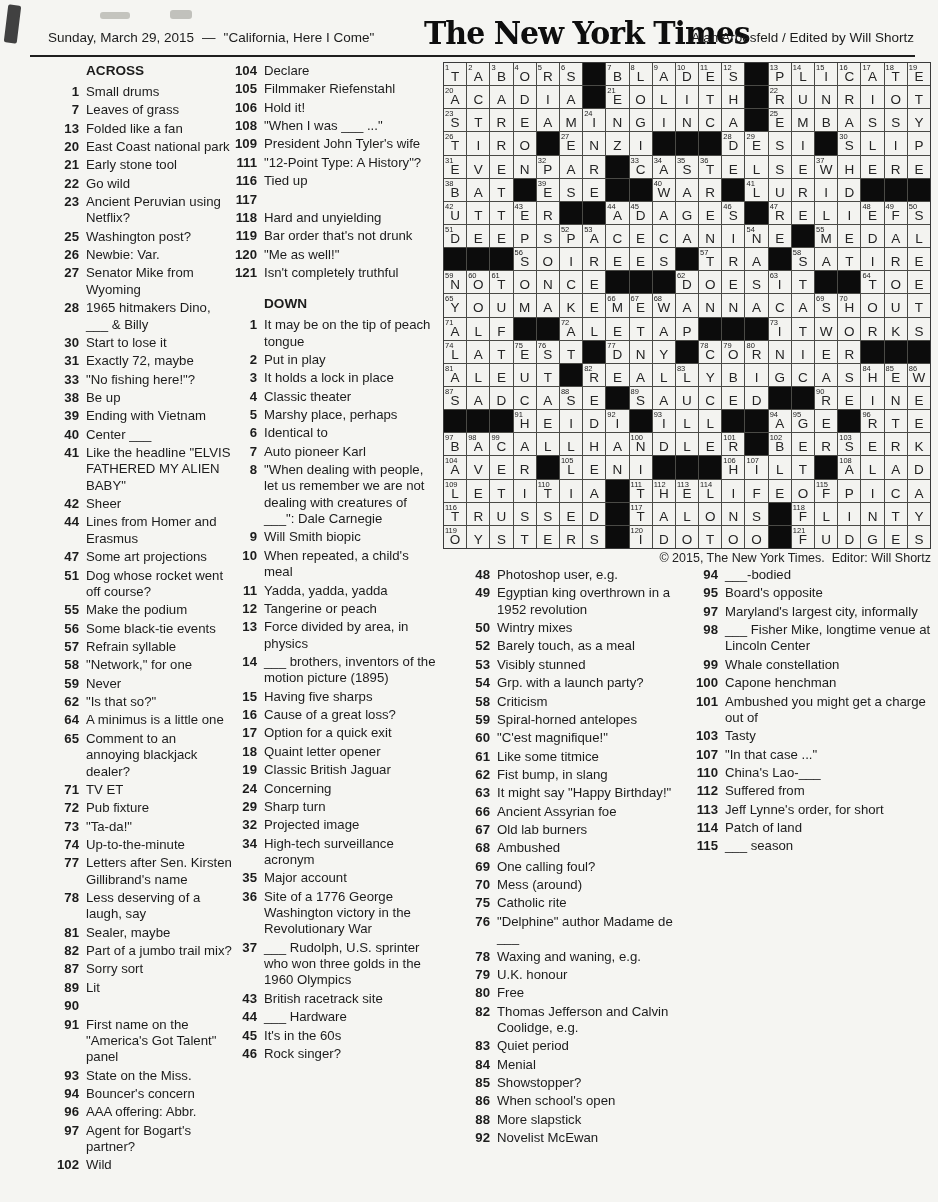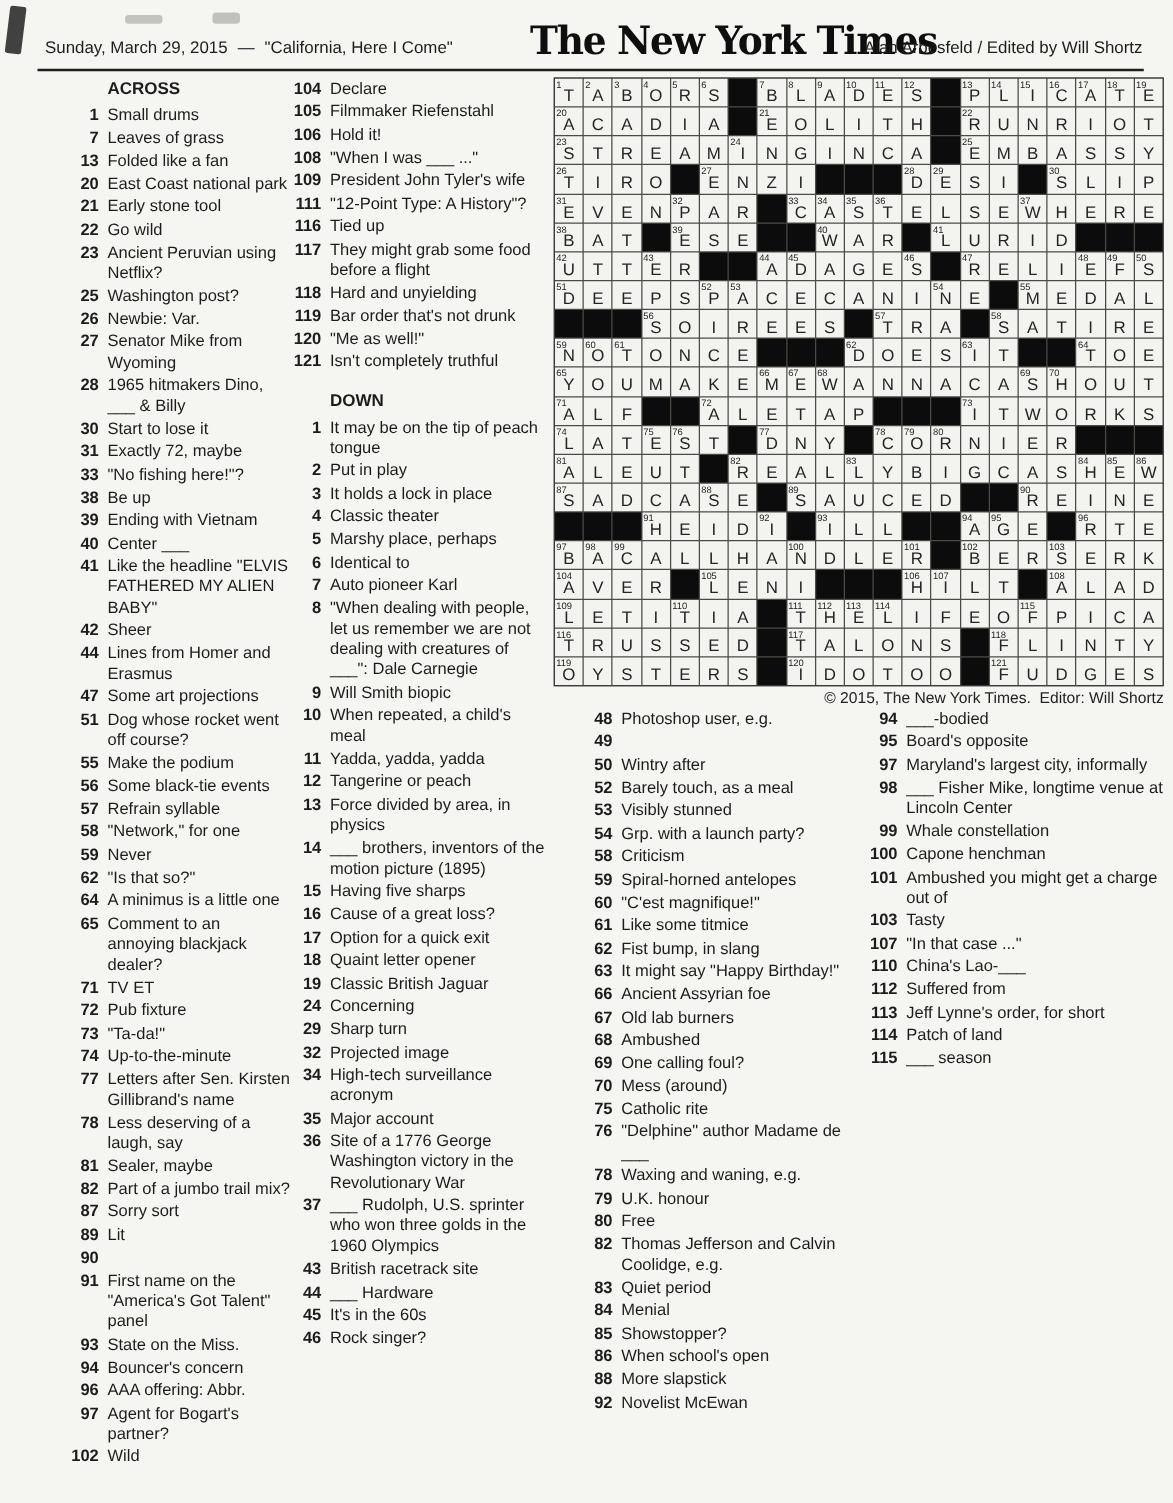--- a/index.html
+++ b/index.html
@@ -2,21 +2,21 @@
 <html><head>
 <meta charset="utf-8">
 <style>
   html,body{margin:0;padding:0;}
   body{
     width:938px;height:1202px;position:relative;overflow:hidden;
     background:#f5f5f2;color:#1c1c1c;
     font-family:"Liberation Sans","DejaVu Sans",sans-serif;
   }
   
-  .hdr-left{position:absolute;left:36px;top:30px;font-size:13.5px;white-space:nowrap;}
+  .hdr-left{position:absolute;left:48px;top:30px;font-size:13.5px;white-space:nowrap;}
   .hdr-left .sep{padding:0 8px;}
   .masthead{
     position:absolute;left:424px;top:16px;font-family:"DejaVu Serif","Liberation Serif",serif;
     font-weight:bold;font-size:30px;letter-spacing:-1px;color:#0e0e0e;transform:scaleY(1.04);
   }
   .hdr-right{position:absolute;right:24px;top:30px;font-size:13.5px;white-space:nowrap;margin-left:18px;}
   .rule{position:absolute;left:30px;right:23px;top:55px;height:2px;background:#1e1e1e;}
   
   .smudge-a{position:absolute;left:6px;top:5px;width:13px;height:38px;background:#2d2d2d;transform:rotate(7deg);border-radius:2px;opacity:.9;}
   .smudge-b{position:absolute;left:100px;top:12px;width:30px;height:7px;background:#9a9a94;opacity:.55;border-radius:3px;}
@@ -276,21 +276,20 @@
       <div class="clue">
         <span class="cn">111</span>
         <span class="ct">"12-Point Type: A History"?</span>
       </div>
       <div class="clue">
         <span class="cn">116</span>
         <span class="ct">Tied up</span>
       </div>
       <div class="clue">
         <span class="cn">117</span>
-        <span class="ct">They might grab some food before a flight</span>
       </div>
       <div class="clue">
         <span class="cn">118</span>
         <span class="ct">Hard and unyielding</span>
       </div>
       <div class="clue">
         <span class="cn">119</span>
         <span class="ct">Bar order that's not drunk</span>
       </div>
       <div class="clue">
@@ -427,24 +426,25 @@
     </div>
 </div>
 <div id="col3" class="cluecol">
   <div id="down-list-2">
       <div class="clue">
         <span class="cn">48</span>
         <span class="ct">Photoshop user, e.g.</span>
       </div>
       <div class="clue">
         <span class="cn">49</span>
+        <span class="ct">Egyptian king overthrown in a 1952 revolution</span>
       </div>
       <div class="clue">
         <span class="cn">50</span>
-        <span class="ct">Wintry after</span>
+        <span class="ct">Wintry mixes</span>
       </div>
       <div class="clue">
         <span class="cn">52</span>
         <span class="ct">Barely touch, as a meal</span>
       </div>
       <div class="clue">
         <span class="cn">53</span>
         <span class="ct">Visibly stunned</span>
       </div>
       <div class="clue">

